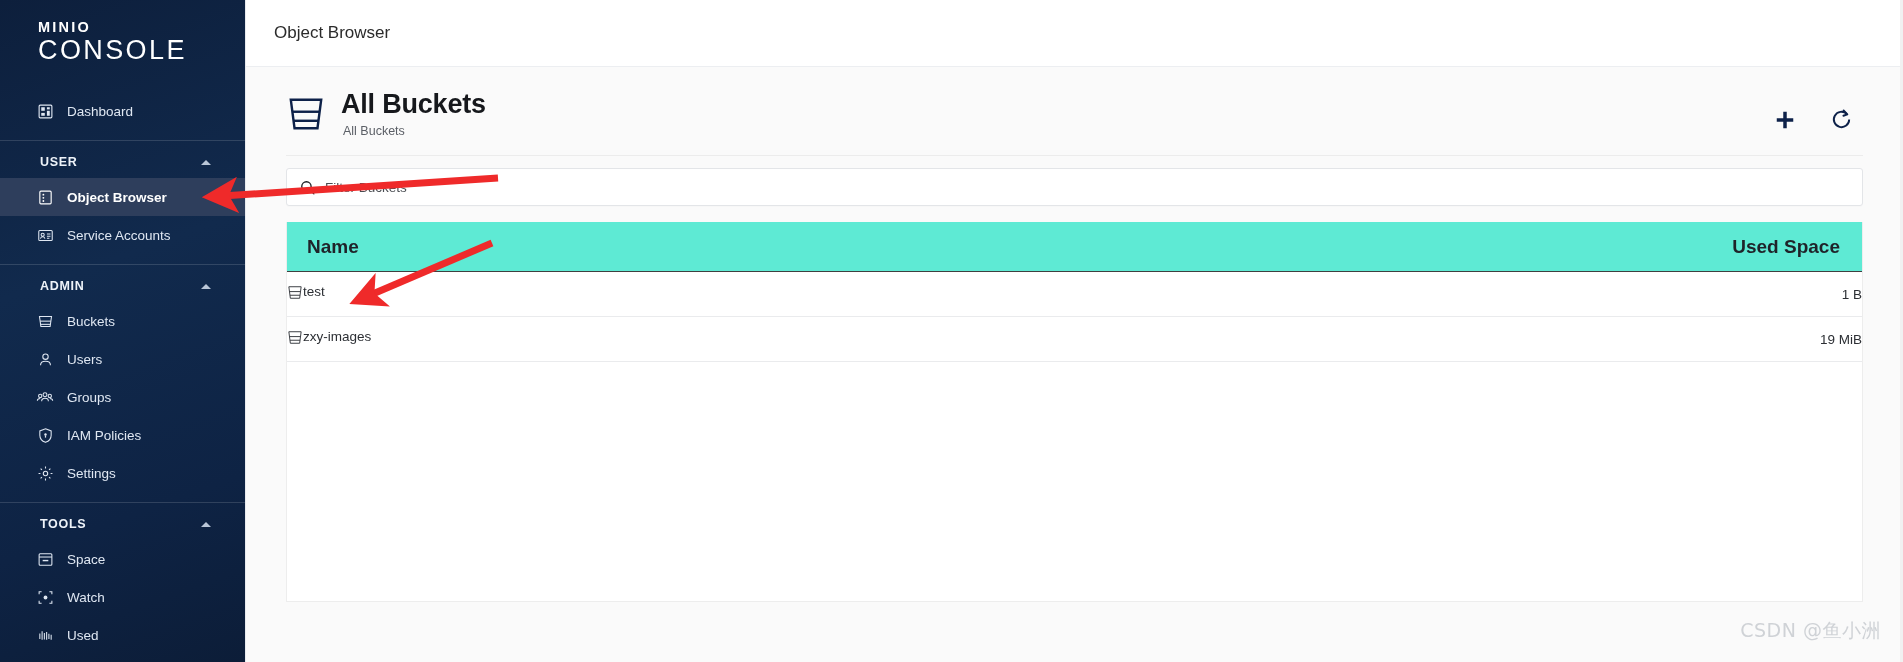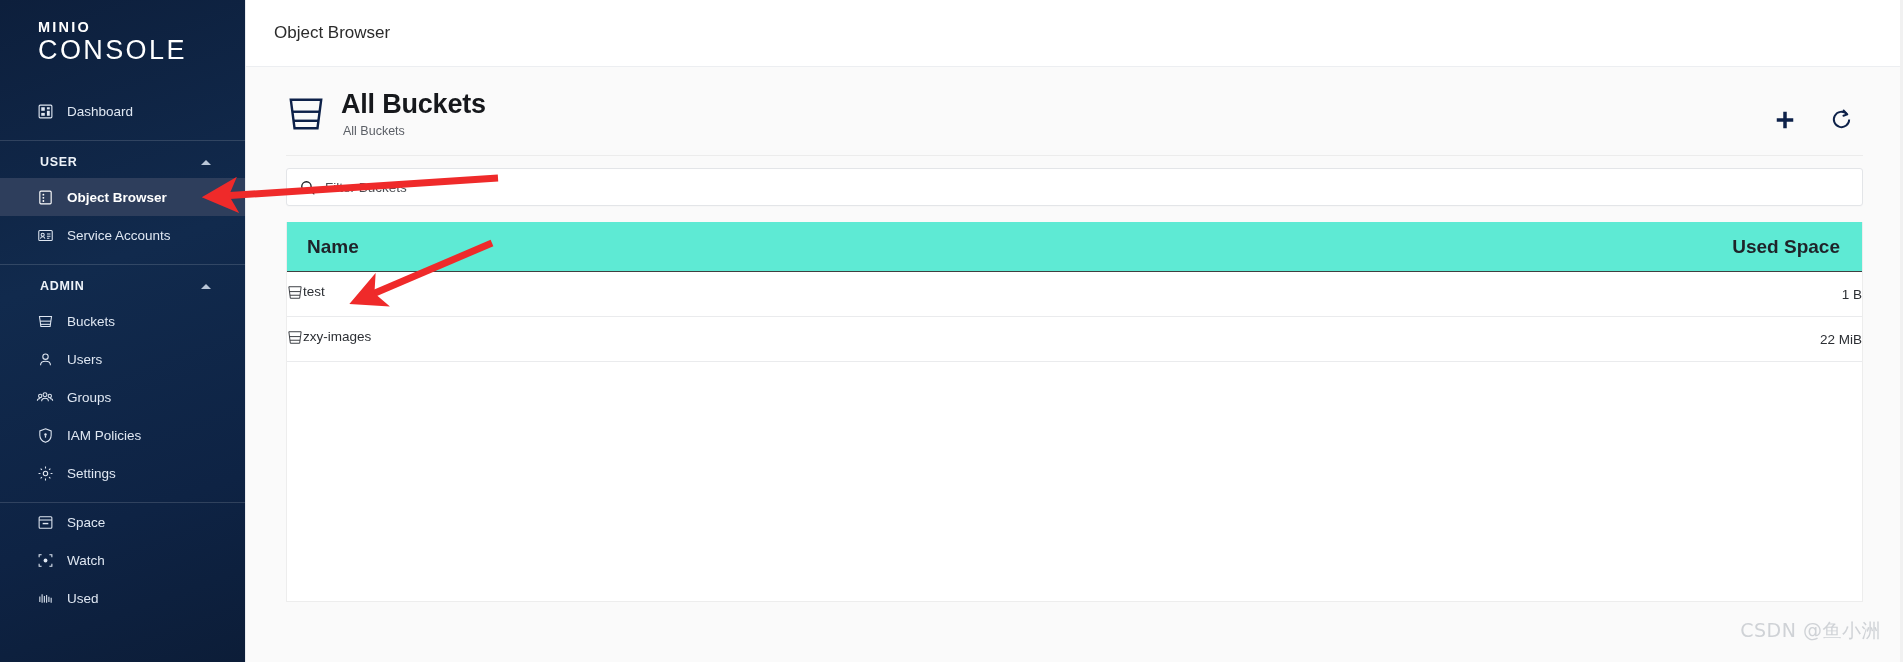--- a/index.html
+++ b/index.html
@@ -365,20 +365,24 @@
         <svg width="17" height="17" viewBox="0 0 24 24" fill="none" stroke="#dfe7f2" stroke-width="1.5">
           <circle cx="12" cy="12" r="3.1"></circle>
           <path d="M12 2.2v2.6M12 19.2v2.6M2.2 12h2.6M19.2 12h2.6M5.1 5.1l1.9 1.9M17 17l1.9 1.9M18.9 5.1 17 7M7 17l-1.9 1.9"></path>
         </svg>
       </span>
       <span class="nav-label">Settings</span>
     </div>
 
     <div class="nav-sep"></div>
 
+    <div class="nav-header">
+      <span>TOOLS</span>
+      <span class="caret"></span>
+    </div>
 
     <div class="nav-item">
       <span class="ico">
         <svg width="17" height="17" viewBox="0 0 24 24" fill="none" stroke="#dfe7f2" stroke-width="1.5">
           <rect x="3" y="4" width="18" height="16" rx="1.4"></rect>
           <path d="M3 8.5h18"></path>
           <path d="M8 13.5h8" stroke-width="2"></path>
         </svg>
       </span>
       <span class="nav-label">Space</span>
@@ -495,21 +499,21 @@
                   <span>
                     <svg width="16" height="17" viewBox="0 0 24 26" fill="none" stroke="#3a3d42" stroke-width="1.5">
                       <path d="M2.6 4.2h18.8l-2.3 17.6H4.9z"></path>
                       <path d="M3.6 11.6h16.8"></path>
                       <path d="M4.3 17.2h15.4"></path>
                     </svg>
                   </span>
                   <span>zxy-images</span>
                 </span>
               </td>
-              <td class="cell-used">22 MiB</td>
+              <td class="cell-used">19 MiB</td>
             </tr>
           </tbody>
         </table>
       </div>
 
       <div class="watermark">CSDN @鱼小洲</div>
     </div>
 
     <div class="scroll-strip"></div>
   </section>

